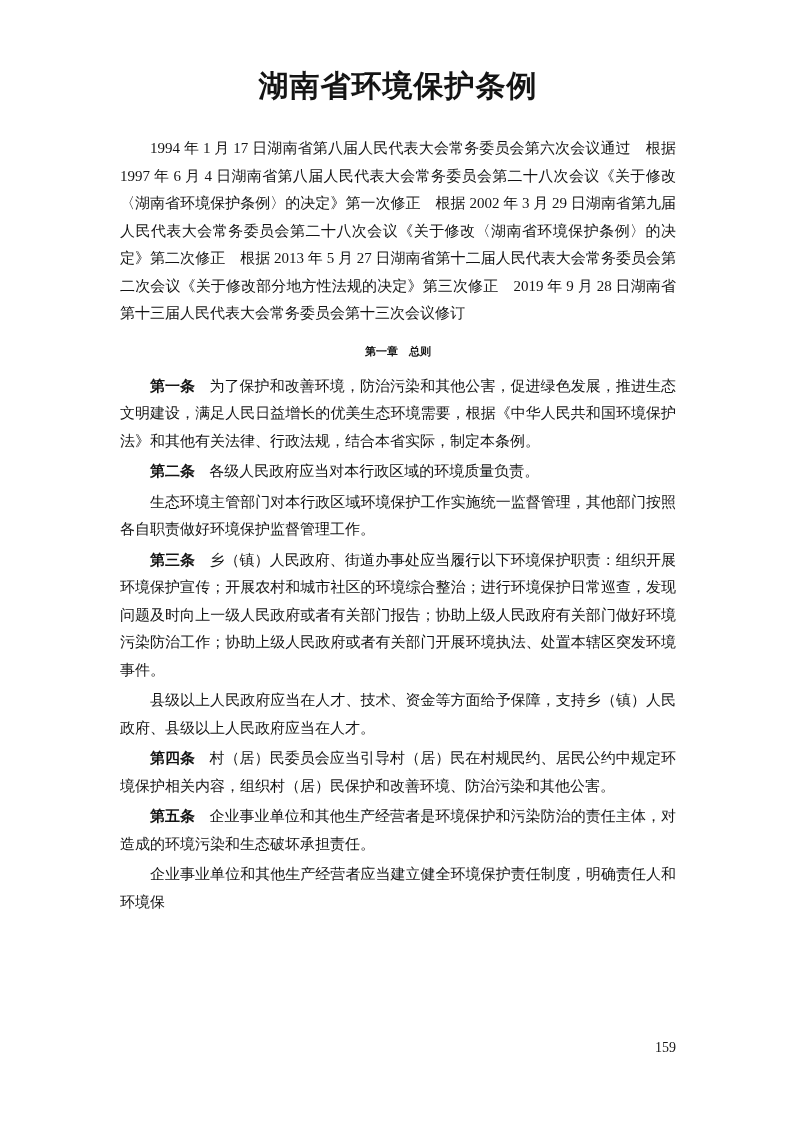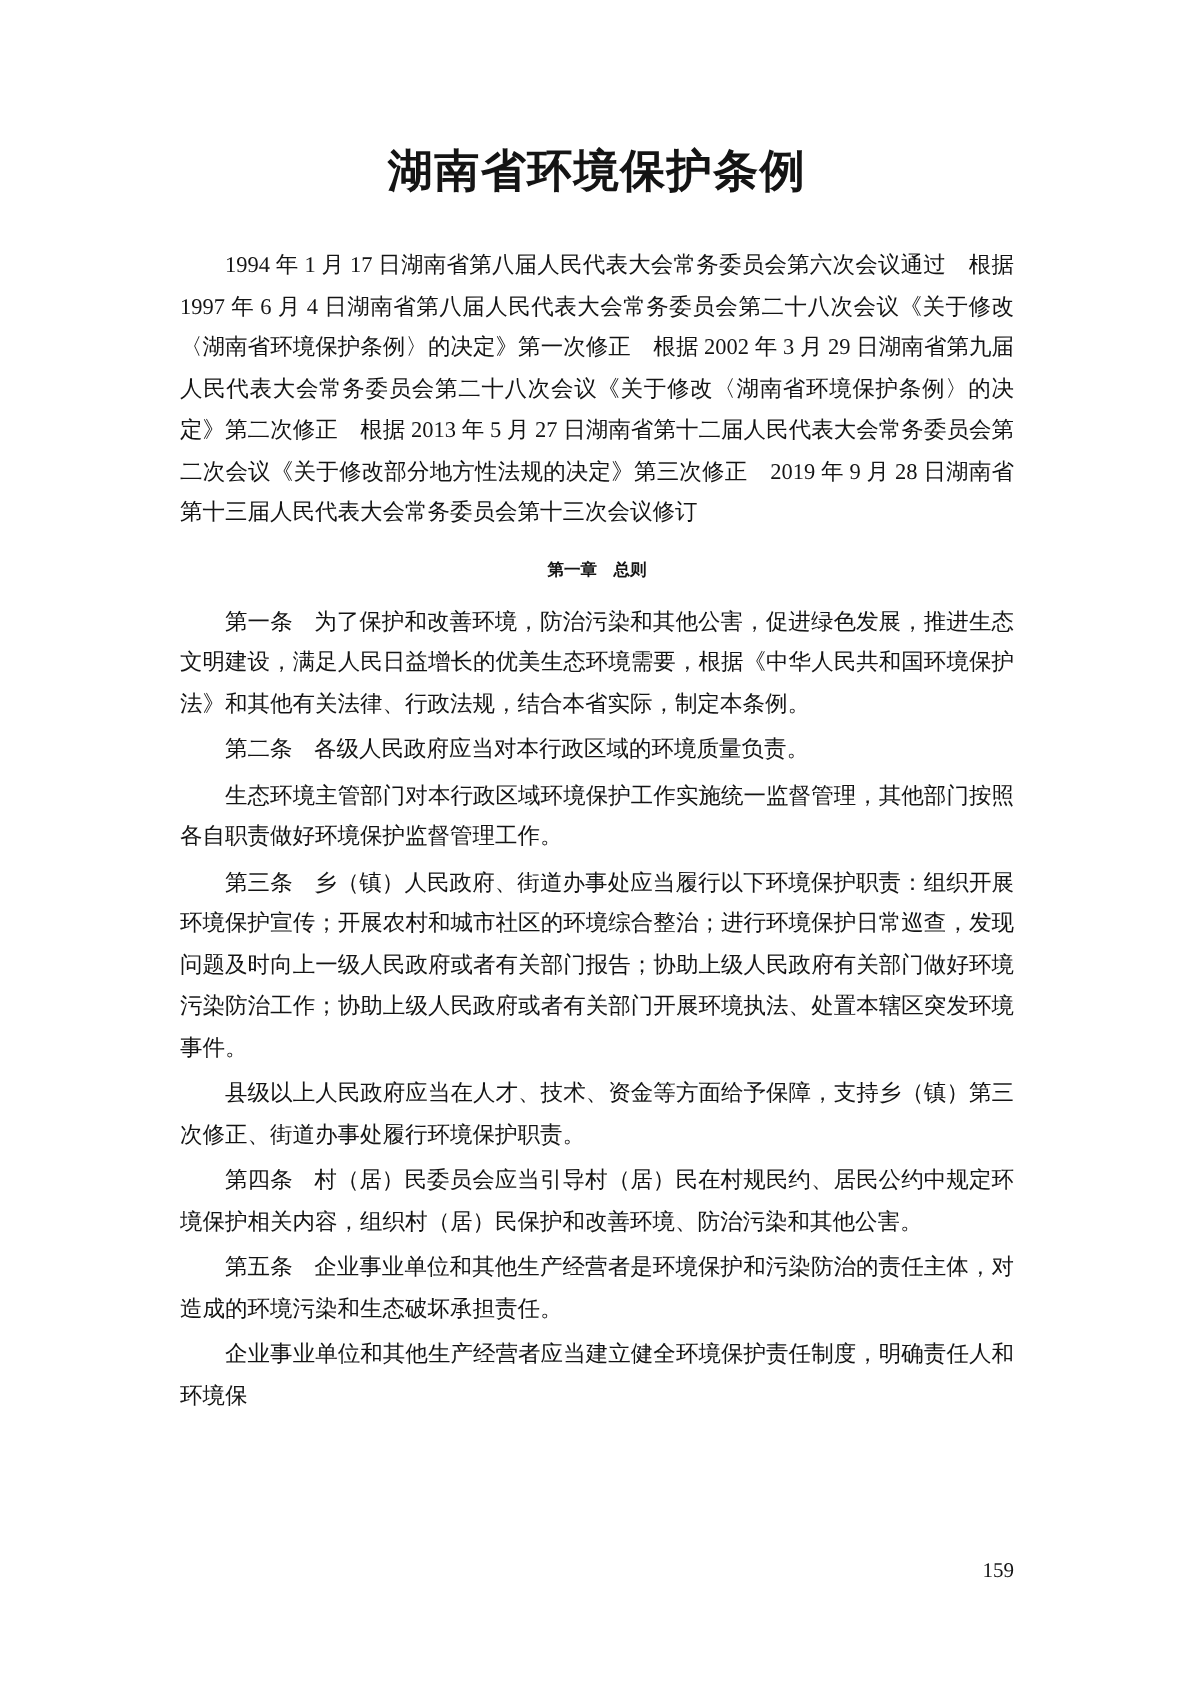--- a/index.html
+++ b/index.html
@@ -7,21 +7,21 @@
     padding: 0;
     background: #ffffff;
   }
   .page {
     position: relative;
     width: 793px;
     height: 1122px;
     margin: 0 auto;
     background: #ffffff;
     box-sizing: border-box;
-    padding: 96px 117px 0 120px;
+    padding: 67px 117px 0 120px;
     overflow: hidden;
     font-family: "Liberation Serif", "DejaVu Serif", serif;
     color: #141414;
   }
   .doc-title {
     margin: 0 0 30px 0;
     font-size: 30px;
     line-height: 38px;
     font-weight: bold;
     text-align: center;
@@ -42,21 +42,21 @@
     text-align: center;
   }
   .para {
     margin: 0 0 3px 0;
     font-size: 15px;
     line-height: 27.5px;
     text-indent: 2em;
     text-align: justify;
   }
   .art-label {
-    font-weight: normal;
+    font-weight: bold;
   }
   .art-label:not(:empty) {
     margin-right: 0.95em;
   }
   .page-number {
     position: absolute;
     right: 117px;
     bottom: 66px;
     font-size: 14px;
     line-height: 16px;
@@ -72,21 +72,21 @@
 
   <p class="preamble">1994 年 1 月 17 日湖南省第八届人民代表大会常务委员会第六次会议通过　根据 1997 年 6 月 4 日湖南省第八届人民代表大会常务委员会第二十八次会议《关于修改〈湖南省环境保护条例〉的决定》第一次修正　根据 2002 年 3 月 29 日湖南省第九届人民代表大会常务委员会第二十八次会议《关于修改〈湖南省环境保护条例〉的决定》第二次修正　根据 2013 年 5 月 27 日湖南省第十二届人民代表大会常务委员会第二次会议《关于修改部分地方性法规的决定》第三次修正　2019 年 9 月 28 日湖南省第十三届人民代表大会常务委员会第十三次会议修订</p>
 
   <h2 class="chapter-heading">第一章　总则</h2>
 
   <div class="doc-body">
     <p class="para"><span class="art-label">第一条</span><span>为了保护和改善环境，防治污染和其他公害，促进绿色发展，推进生态文明建设，满足人民日益增长的优美生态环境需要，根据《中华人民共和国环境保护法》和其他有关法律、行政法规，结合本省实际，制定本条例。</span></p>
     <p class="para"><span class="art-label">第二条</span><span>各级人民政府应当对本行政区域的环境质量负责。</span></p>
     <p class="para"><span class="art-label"></span><span>生态环境主管部门对本行政区域环境保护工作实施统一监督管理，其他部门按照各自职责做好环境保护监督管理工作。</span></p>
     <p class="para"><span class="art-label">第三条</span><span>乡（镇）人民政府、街道办事处应当履行以下环境保护职责：组织开展环境保护宣传；开展农村和城市社区的环境综合整治；进行环境保护日常巡查，发现问题及时向上一级人民政府或者有关部门报告；协助上级人民政府有关部门做好环境污染防治工作；协助上级人民政府或者有关部门开展环境执法、处置本辖区突发环境事件。</span></p>
-    <p class="para"><span class="art-label"></span><span>县级以上人民政府应当在人才、技术、资金等方面给予保障，支持乡（镇）第三次修正、街道办事处履行环境保护职责。</span></p>
+    <p class="para"><span class="art-label"></span><span>县级以上人民政府应当在人才、技术、资金等方面给予保障，支持乡（镇）人民政府、县级以上人民政府应当在人才。</span></p>
     <p class="para"><span class="art-label">第四条</span><span>村（居）民委员会应当引导村（居）民在村规民约、居民公约中规定环境保护相关内容，组织村（居）民保护和改善环境、防治污染和其他公害。</span></p>
     <p class="para"><span class="art-label">第五条</span><span>企业事业单位和其他生产经营者是环境保护和污染防治的责任主体，对造成的环境污染和生态破坏承担责任。</span></p>
     <p class="para"><span class="art-label"></span><span>企业事业单位和其他生产经营者应当建立健全环境保护责任制度，明确责任人和环境保</span></p>
   </div>
 
   <div class="page-number">159</div>
 
 </div>
 
 </body></html>

